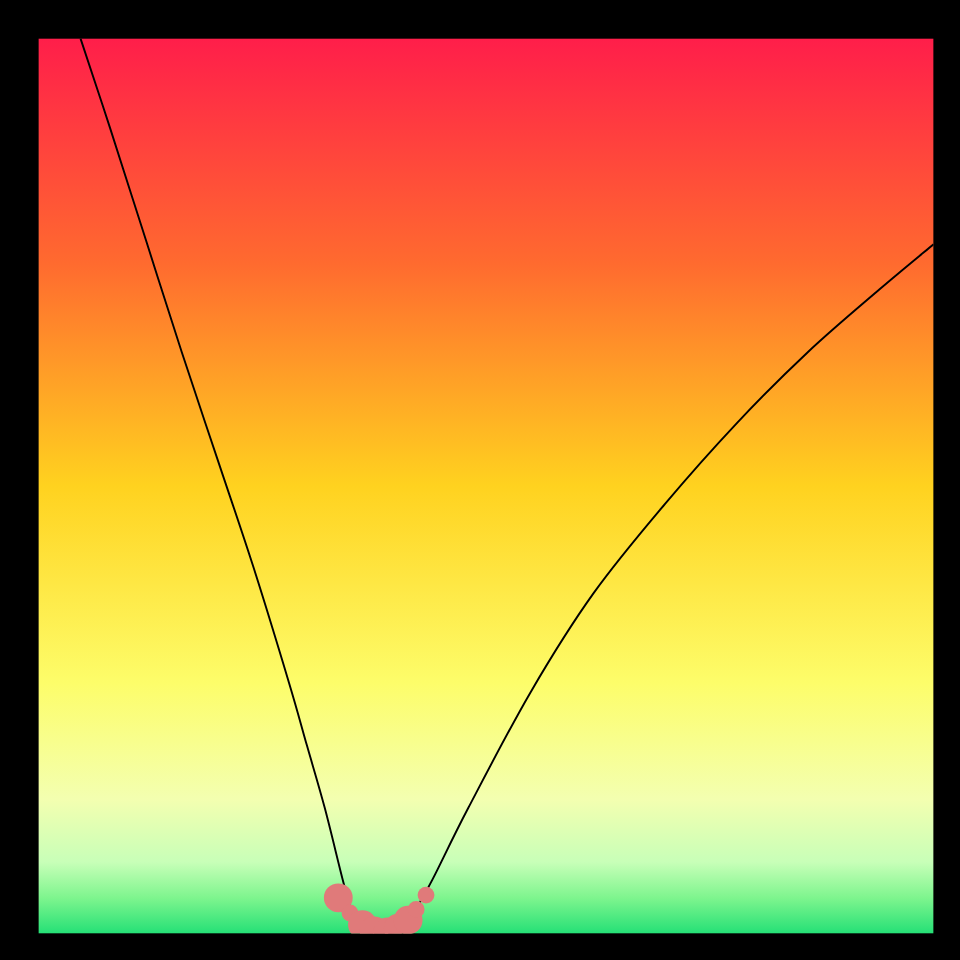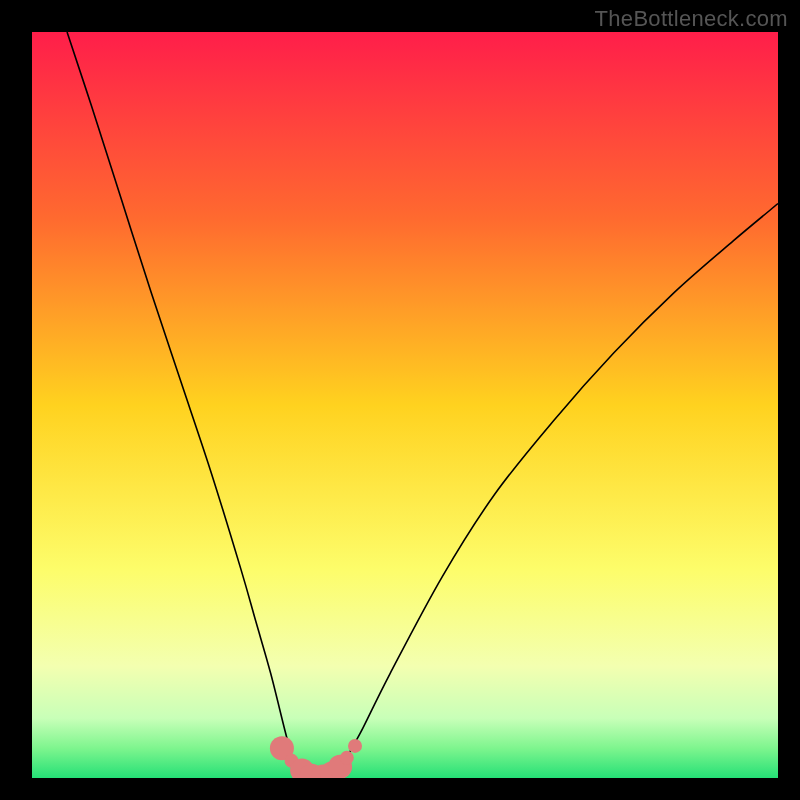--- a/index.html
+++ b/index.html
@@ -6,21 +6,20 @@
     html, body { width: 800px; height: 800px; overflow: hidden; background: #000; font-family: Arial, sans-serif; }
     .frame { position: relative; width: 800px; height: 800px; background: #000; }
     .watermark { position: absolute; top: 6px; right: 12px; color: #555; font-size: 22px; font-weight: 500; letter-spacing: 0.3px; z-index: 10; }
     .plot-area { position: absolute; left: 32px; top: 32px; width: 746px; height: 746px; }
     .plot-svg { position: absolute; left: 0; top: 0; width: 746px; height: 746px; display: block; }
   </style>
 </head>
 <body>
 
 <div class="frame">
-  <div class="watermark">TheBottleneck.com</div>
   <div class="plot-area">
     <svg class="plot-svg" viewBox="0 0 746 746" preserveAspectRatio="none">
       <defs>
         <linearGradient id="bg-grad" x1="0" y1="0" x2="0" y2="1">
             <stop offset="0%" stop-color="#ff1e4a"></stop>
             <stop offset="25%" stop-color="#ff6a2f"></stop>
             <stop offset="50%" stop-color="#ffd21f"></stop>
             <stop offset="72%" stop-color="#fdfd6a"></stop>
             <stop offset="85%" stop-color="#f3ffb0"></stop>
             <stop offset="92%" stop-color="#c8ffb8"></stop>

